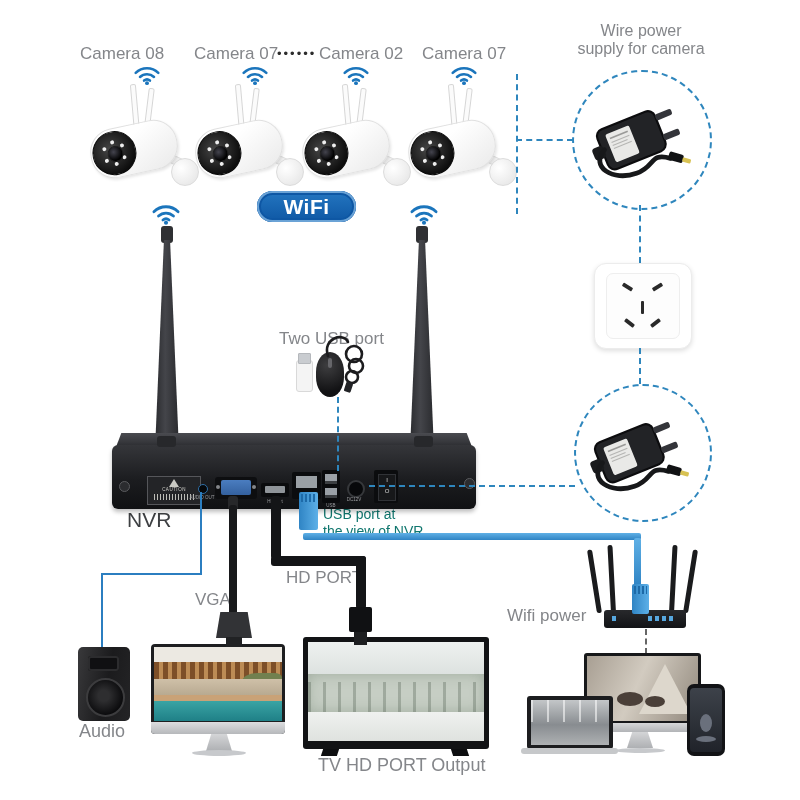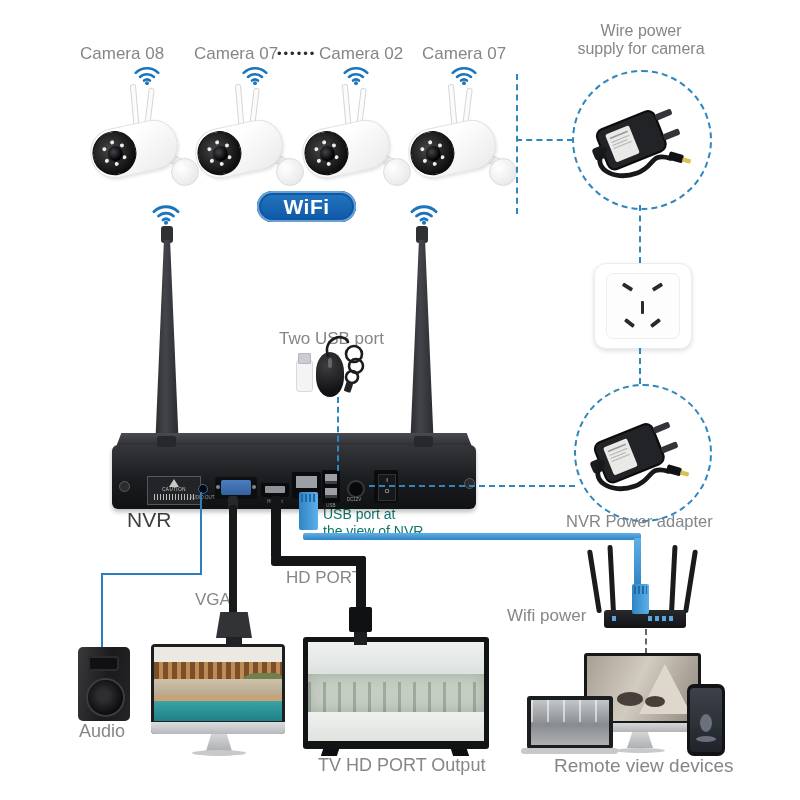--- a/index.html
+++ b/index.html
@@ -309,21 +309,20 @@
   <line x1="29" y1="46" x2="44" y2="46" stroke="#b5b5b3" stroke-width="1"></line>
   <line x1="29" y1="49" x2="47" y2="49" stroke="#b5b5b3" stroke-width="1"></line>
   <rect x="76" y="34" width="16" height="6" rx="2" fill="#34353a"></rect>
   <rect x="76" y="54" width="16" height="6" rx="2" fill="#34353a"></rect>
   <rect x="9" y="42" width="11" height="12" rx="3" fill="#1a1b1d"></rect>
         </g>
  <path d="M22 62 C 8 78, 30 92, 52 84 C 70 78, 64 64, 84 70" fill="none" stroke="#17181a" stroke-width="4.5" stroke-linecap="round"></path>
  <rect x="82" y="65" width="14" height="8" rx="2" fill="#111214" transform="rotate(16 89 69)"></rect>
  <rect x="95" y="70" width="8" height="4" rx="1" fill="#d8c253" transform="rotate(16 99 72)"></rect>
       </svg></div>
-  <span class="lbl" style="left:566px;top:512px;font-size:16.5px">NVR Power adapter</span>
   <div class="dh" style="left:369px;top:485px;width:206px;z-index:6"></div>
 
   <span class="lbl" style="left:279px;top:329px">Two USB port</span>
   <div class="ustick"></div>
   <div class="ucap"></div>
   <div class="mouse">
       <div class="wheel"></div>
     </div>
   <div class="c" style="left:318px;top:330px;width:58px;height:64px"><svg viewBox="0 0 58 64" width="100%" height="100%">
  <path d="M10 26 C 4 8, 26 2, 30 12" fill="none" stroke="#1c1c1e" stroke-width="2.6" stroke-linecap="round"></path>
@@ -491,15 +490,14 @@
         <div class="lights"></div>
       </div>
   </div>
   <div class="laptop-base"></div>
   <div class="phone">
     <div class="screen">
       <div class="blob" style="left:10px;top:26px;width:12px;height:18px"></div>
       <div class="blob" style="left:6px;top:48px;width:20px;height:6px"></div>
     </div>
   </div>
-  <span class="lbl" style="left:554px;top:755px;font-size:19px">Remote view devices</span>
 
 </div>
 
 </body></html>

